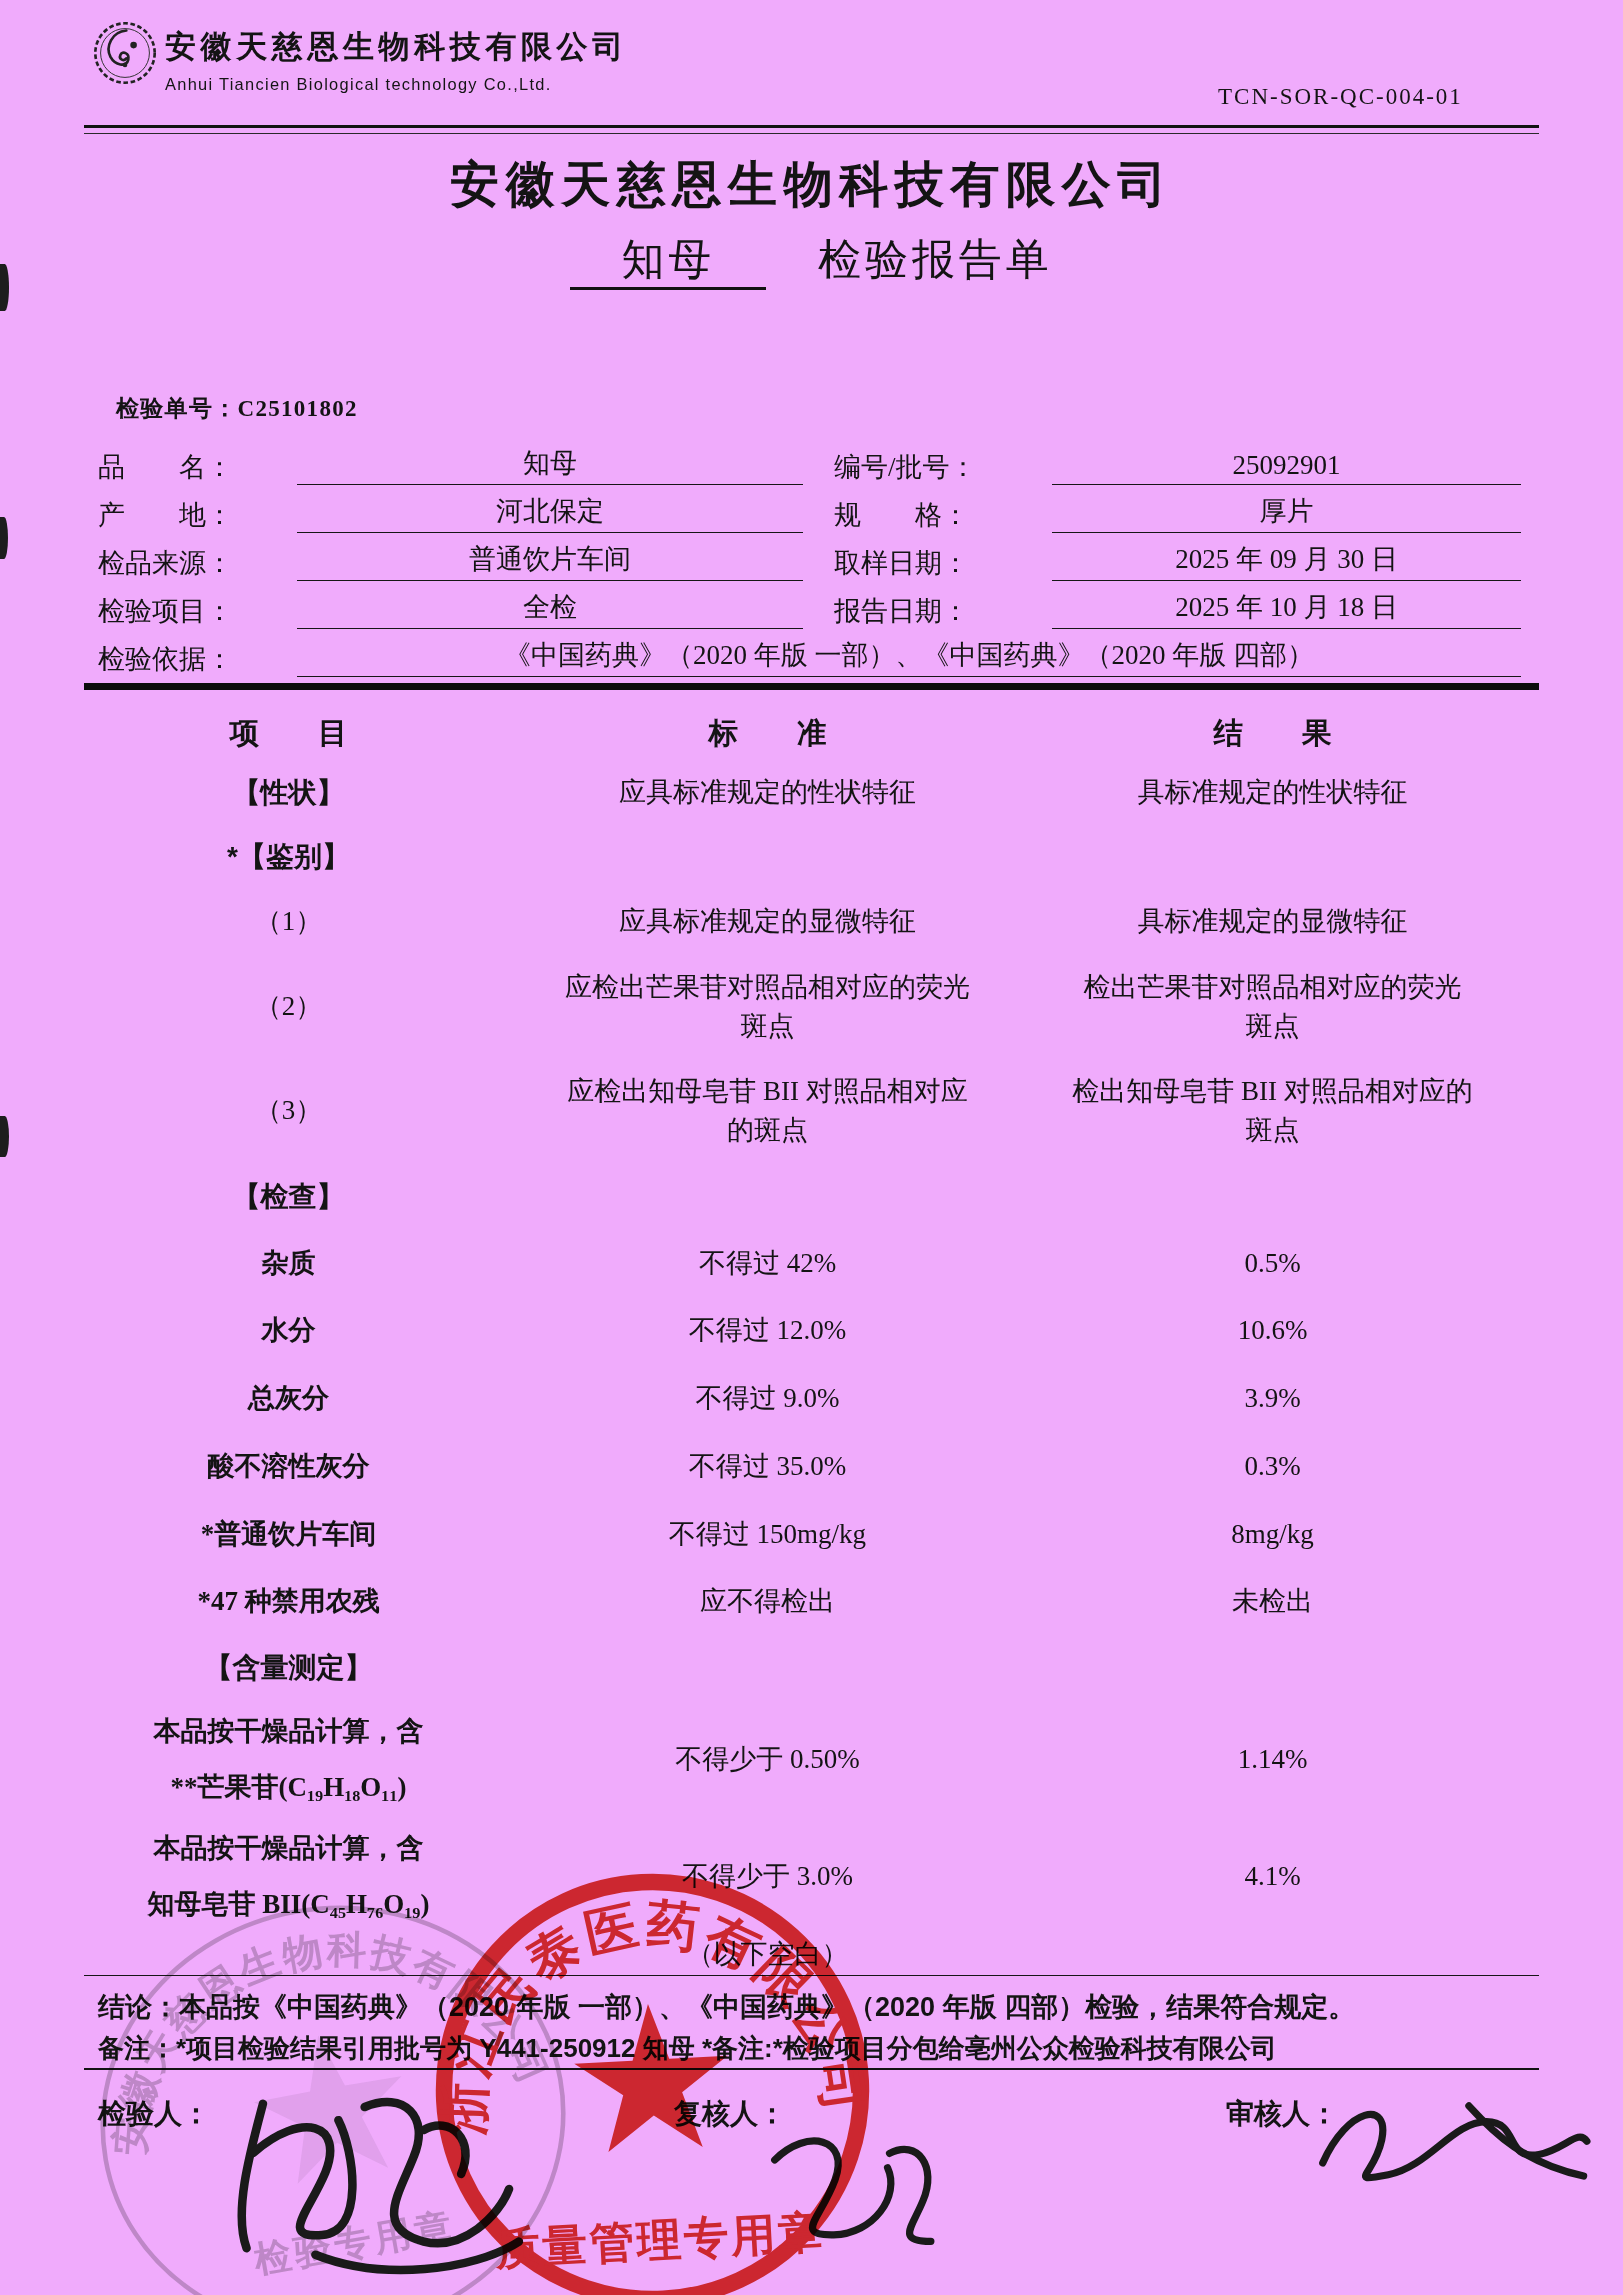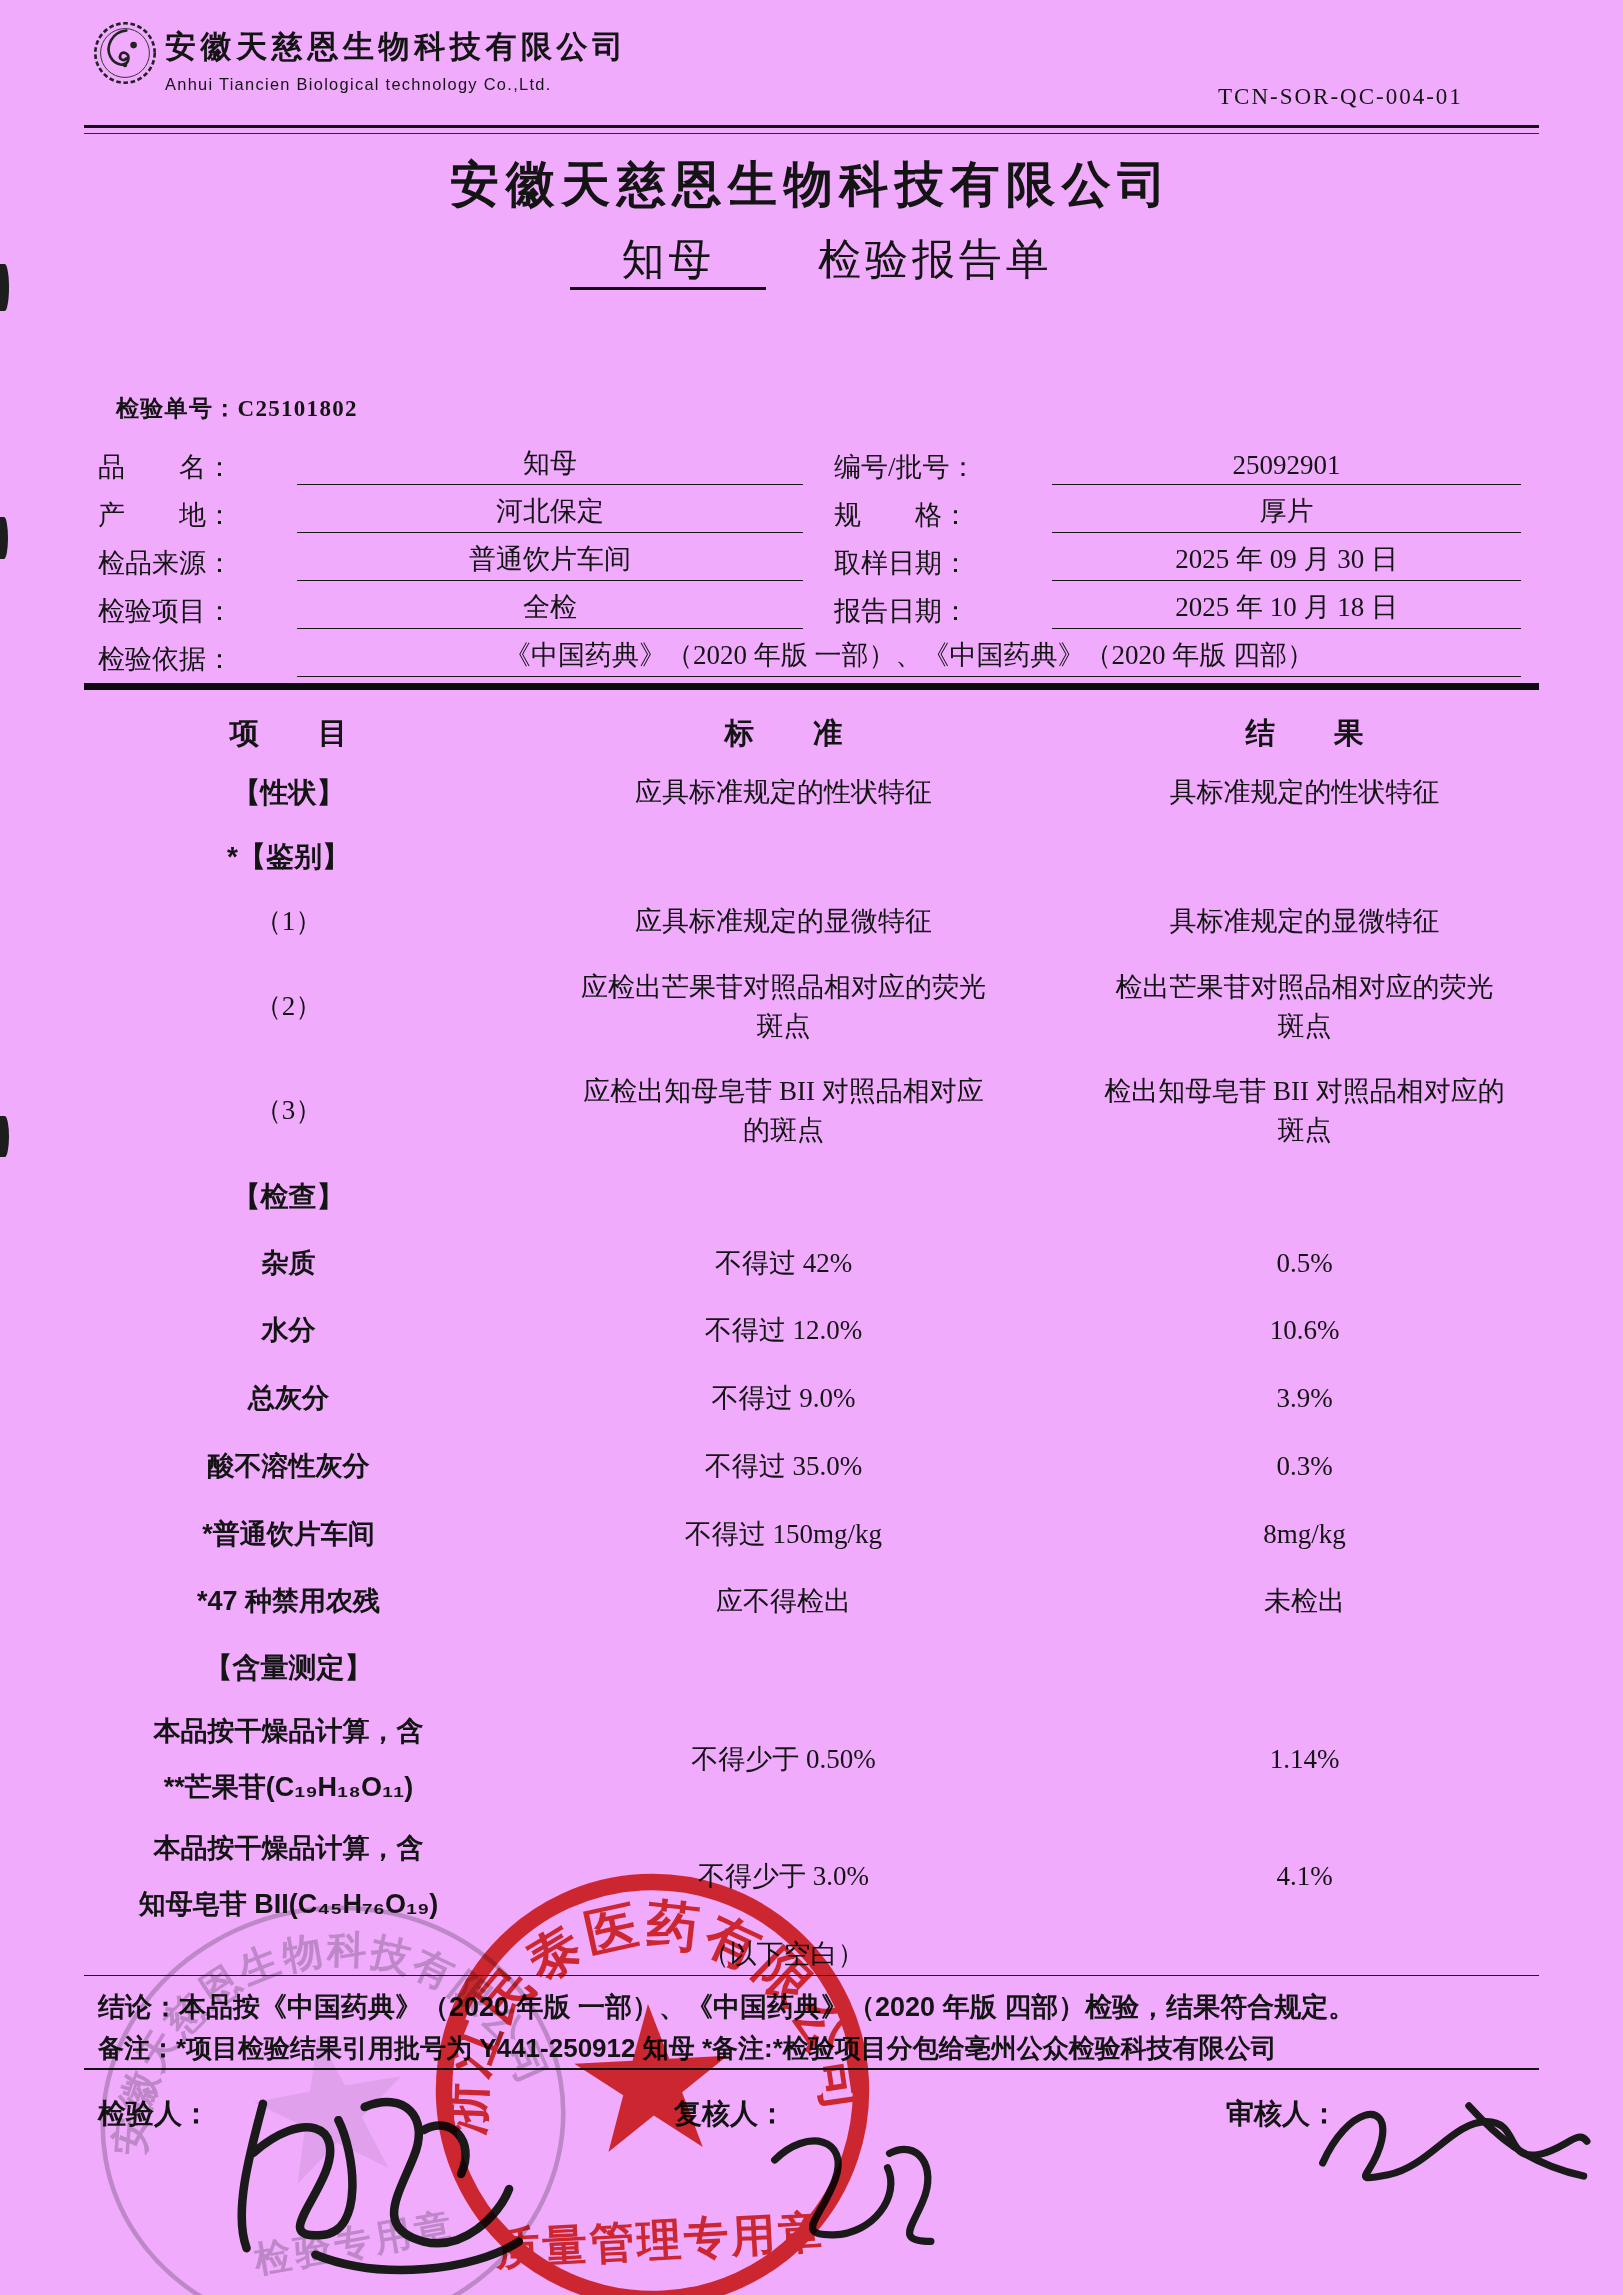--- a/index.html
+++ b/index.html
@@ -23,25 +23,25 @@
   .repno{position:absolute;left:116px;top:393px;font-size:23px;font-weight:bold;letter-spacing:1.3px;}
   .form{position:absolute;left:85px;top:437px;width:1454px;}
   .frow{display:grid;grid-template-columns:194px 542px 213px 505px;height:48px;align-items:end;}
   .frow.full{grid-template-columns:194px 1260px;}
   .flabel{font-size:27px;padding-left:13px;white-space:nowrap;}
   .fval{text-align:center;font-size:27px;padding:0 18.4px;}
   .uline{display:block;border-bottom:1.6px solid #161616;padding-bottom:3.3px;white-space:nowrap;}
   .thick-rule{position:absolute;left:84px;top:683px;width:1455px;height:6.6px;background:#0c0c0c;}
   
   .rtable{position:absolute;left:85px;top:706px;width:1418px;}
-  .tr{display:grid;grid-template-columns:407px 551px 459px;align-items:center;gap:16px;}
+  .tr{display:grid;grid-template-columns:407px 551px 459px;align-items:center;}
   .tc{text-align:center;font-size:27px;line-height:1.45;}
   .thead .tc{font-family:"Liberation Sans",sans-serif;font-weight:bold;font-size:29.5px;}
   .sec{font-family:"Liberation Sans",sans-serif;font-weight:bold;font-size:28px;}
-  .itm{font-family:Liberation Sans, sans-serif;font-weight:bold;font-size:27px;}
+  .itm{font-family:Liberation Serif, serif;font-weight:bold;font-size:27px;}
   .plain{font-family:"Liberation Serif",serif;font-weight:normal;}
   .blankline{font-size:27px;}
   
   .rule-thin{position:absolute;left:84px;top:1975px;width:1455px;border-top:1.6px solid #161616;}
   .rule-mid{position:absolute;left:84px;top:2068px;width:1455px;border-top:2.3px solid #121212;}
   .concl{position:absolute;left:98px;top:1989px;width:1444px;font-size:27px;
          font-family:"Liberation Sans",sans-serif;font-weight:bold;white-space:nowrap;}
   .remark{position:absolute;left:98px;top:2031px;width:1444px;font-size:26px;
           font-family:"Liberation Sans",sans-serif;font-weight:bold;white-space:nowrap;}
   .signer{position:absolute;top:2095px;font-size:28px;font-weight:bold;}

